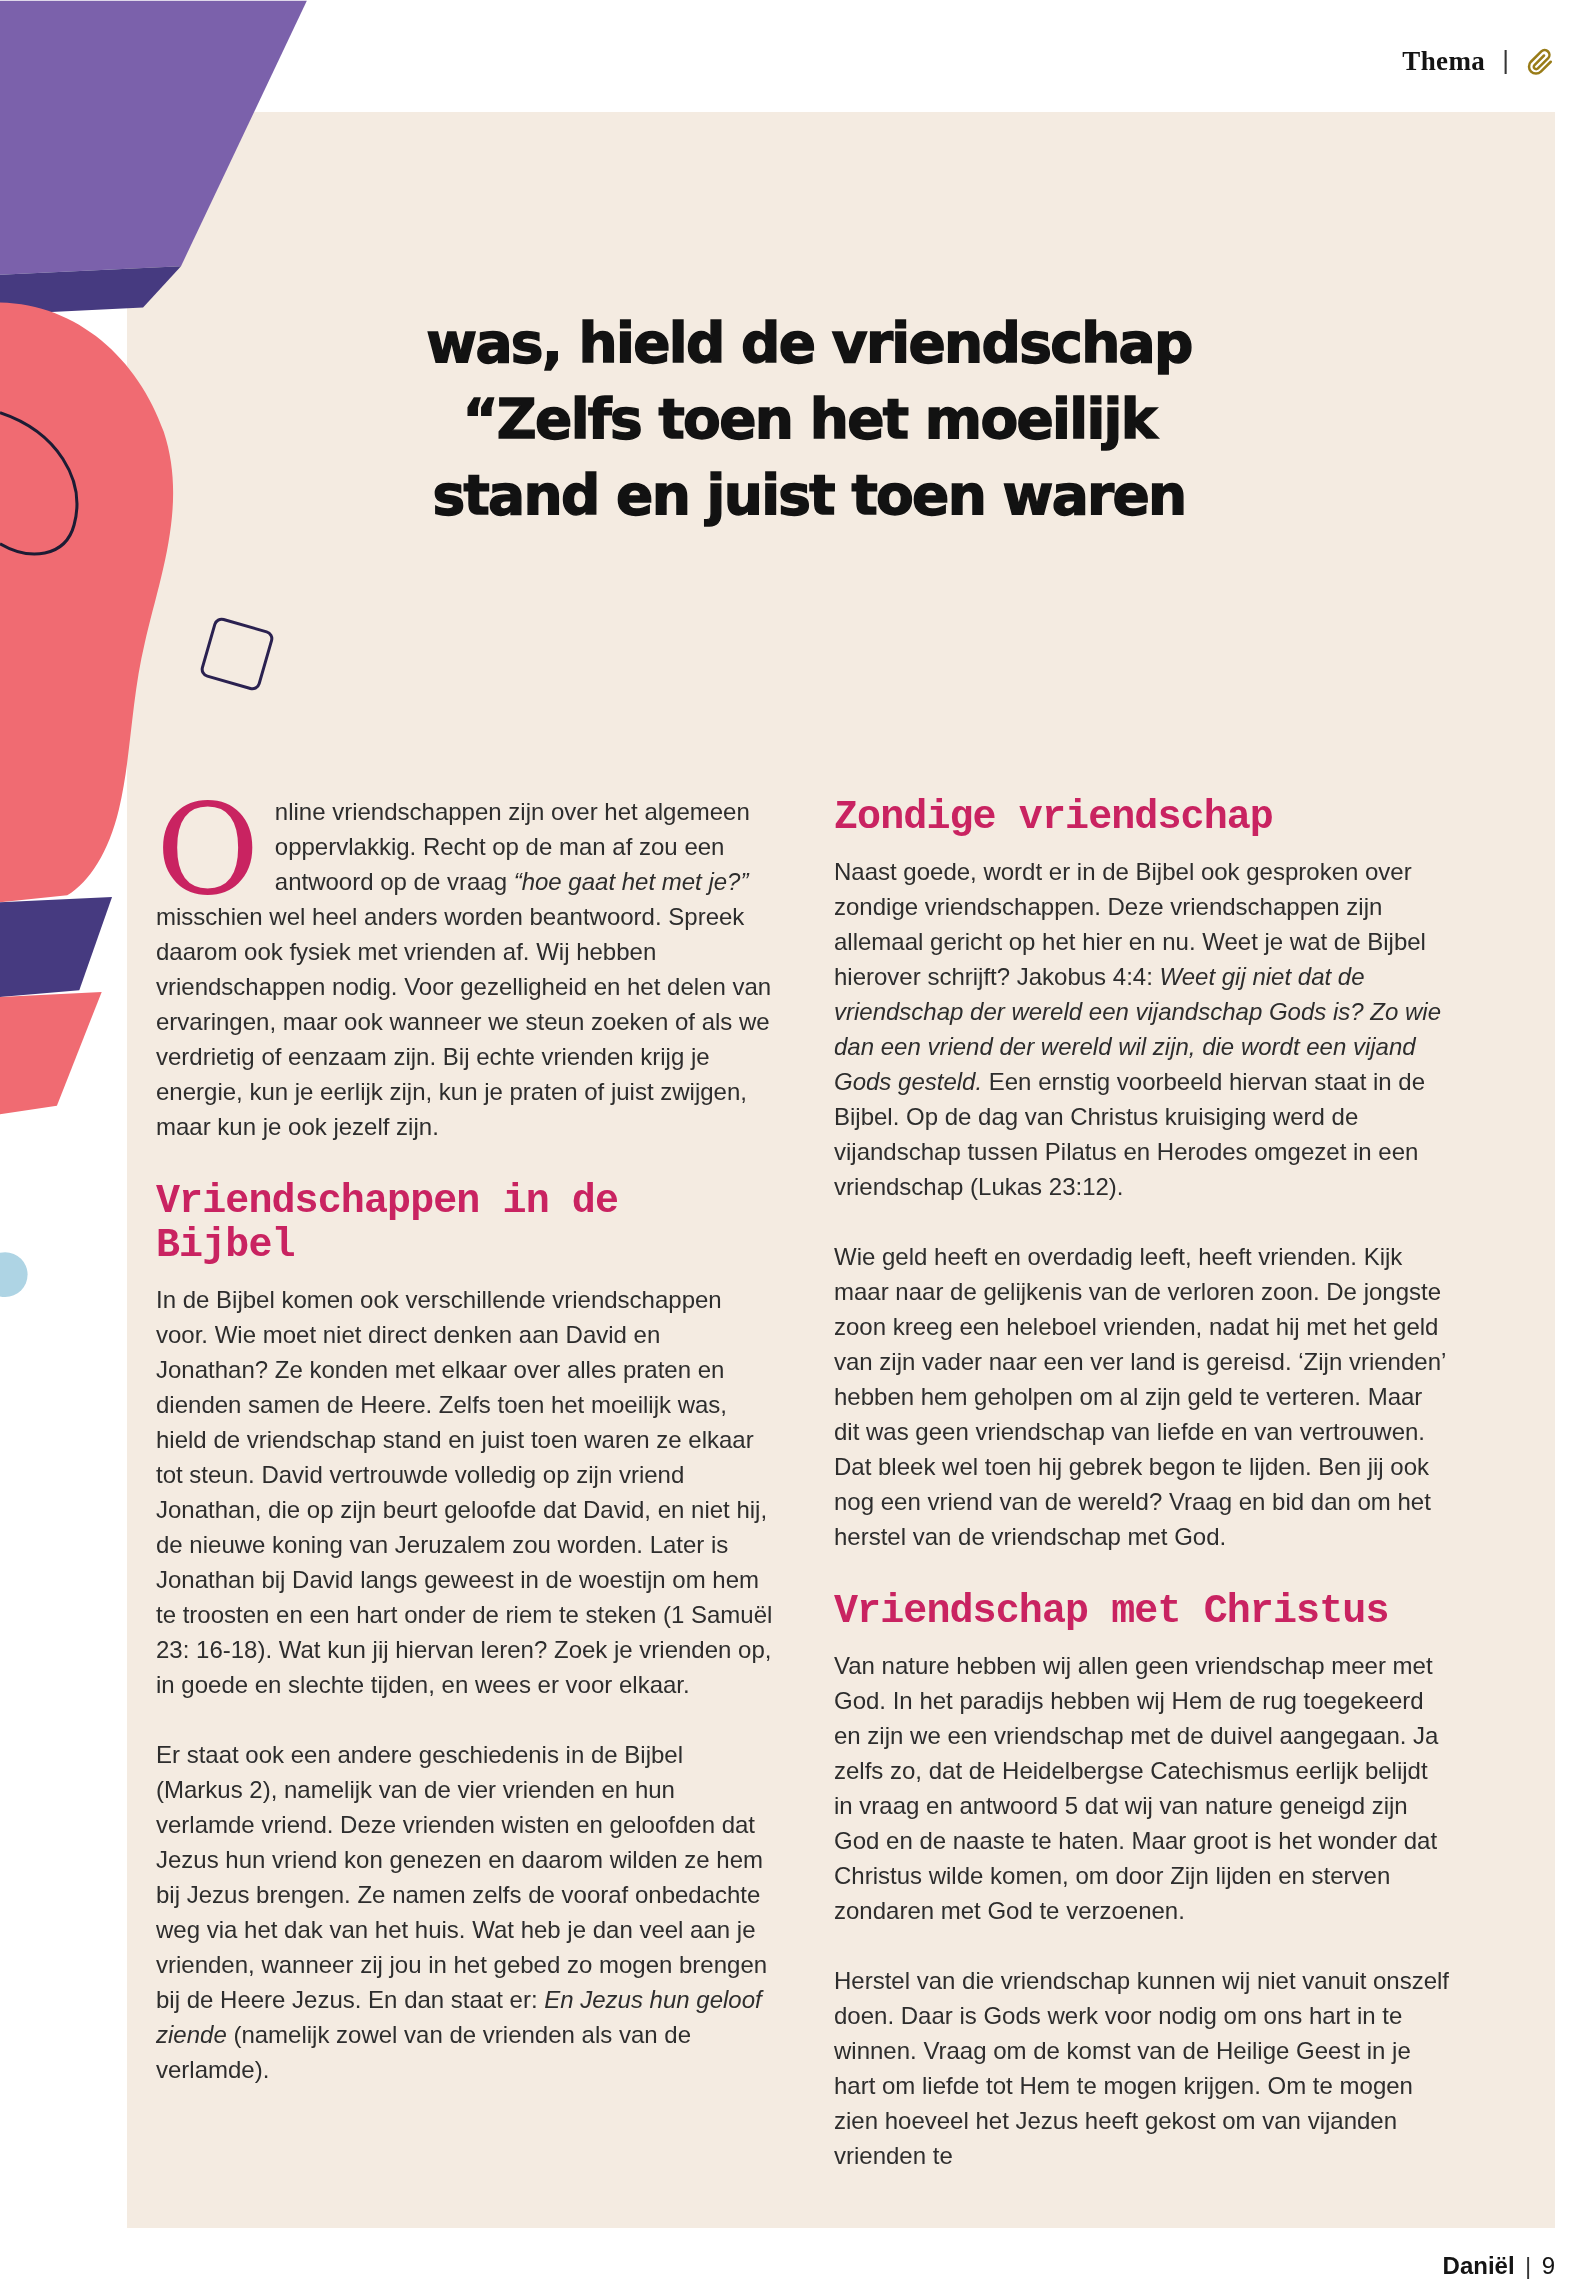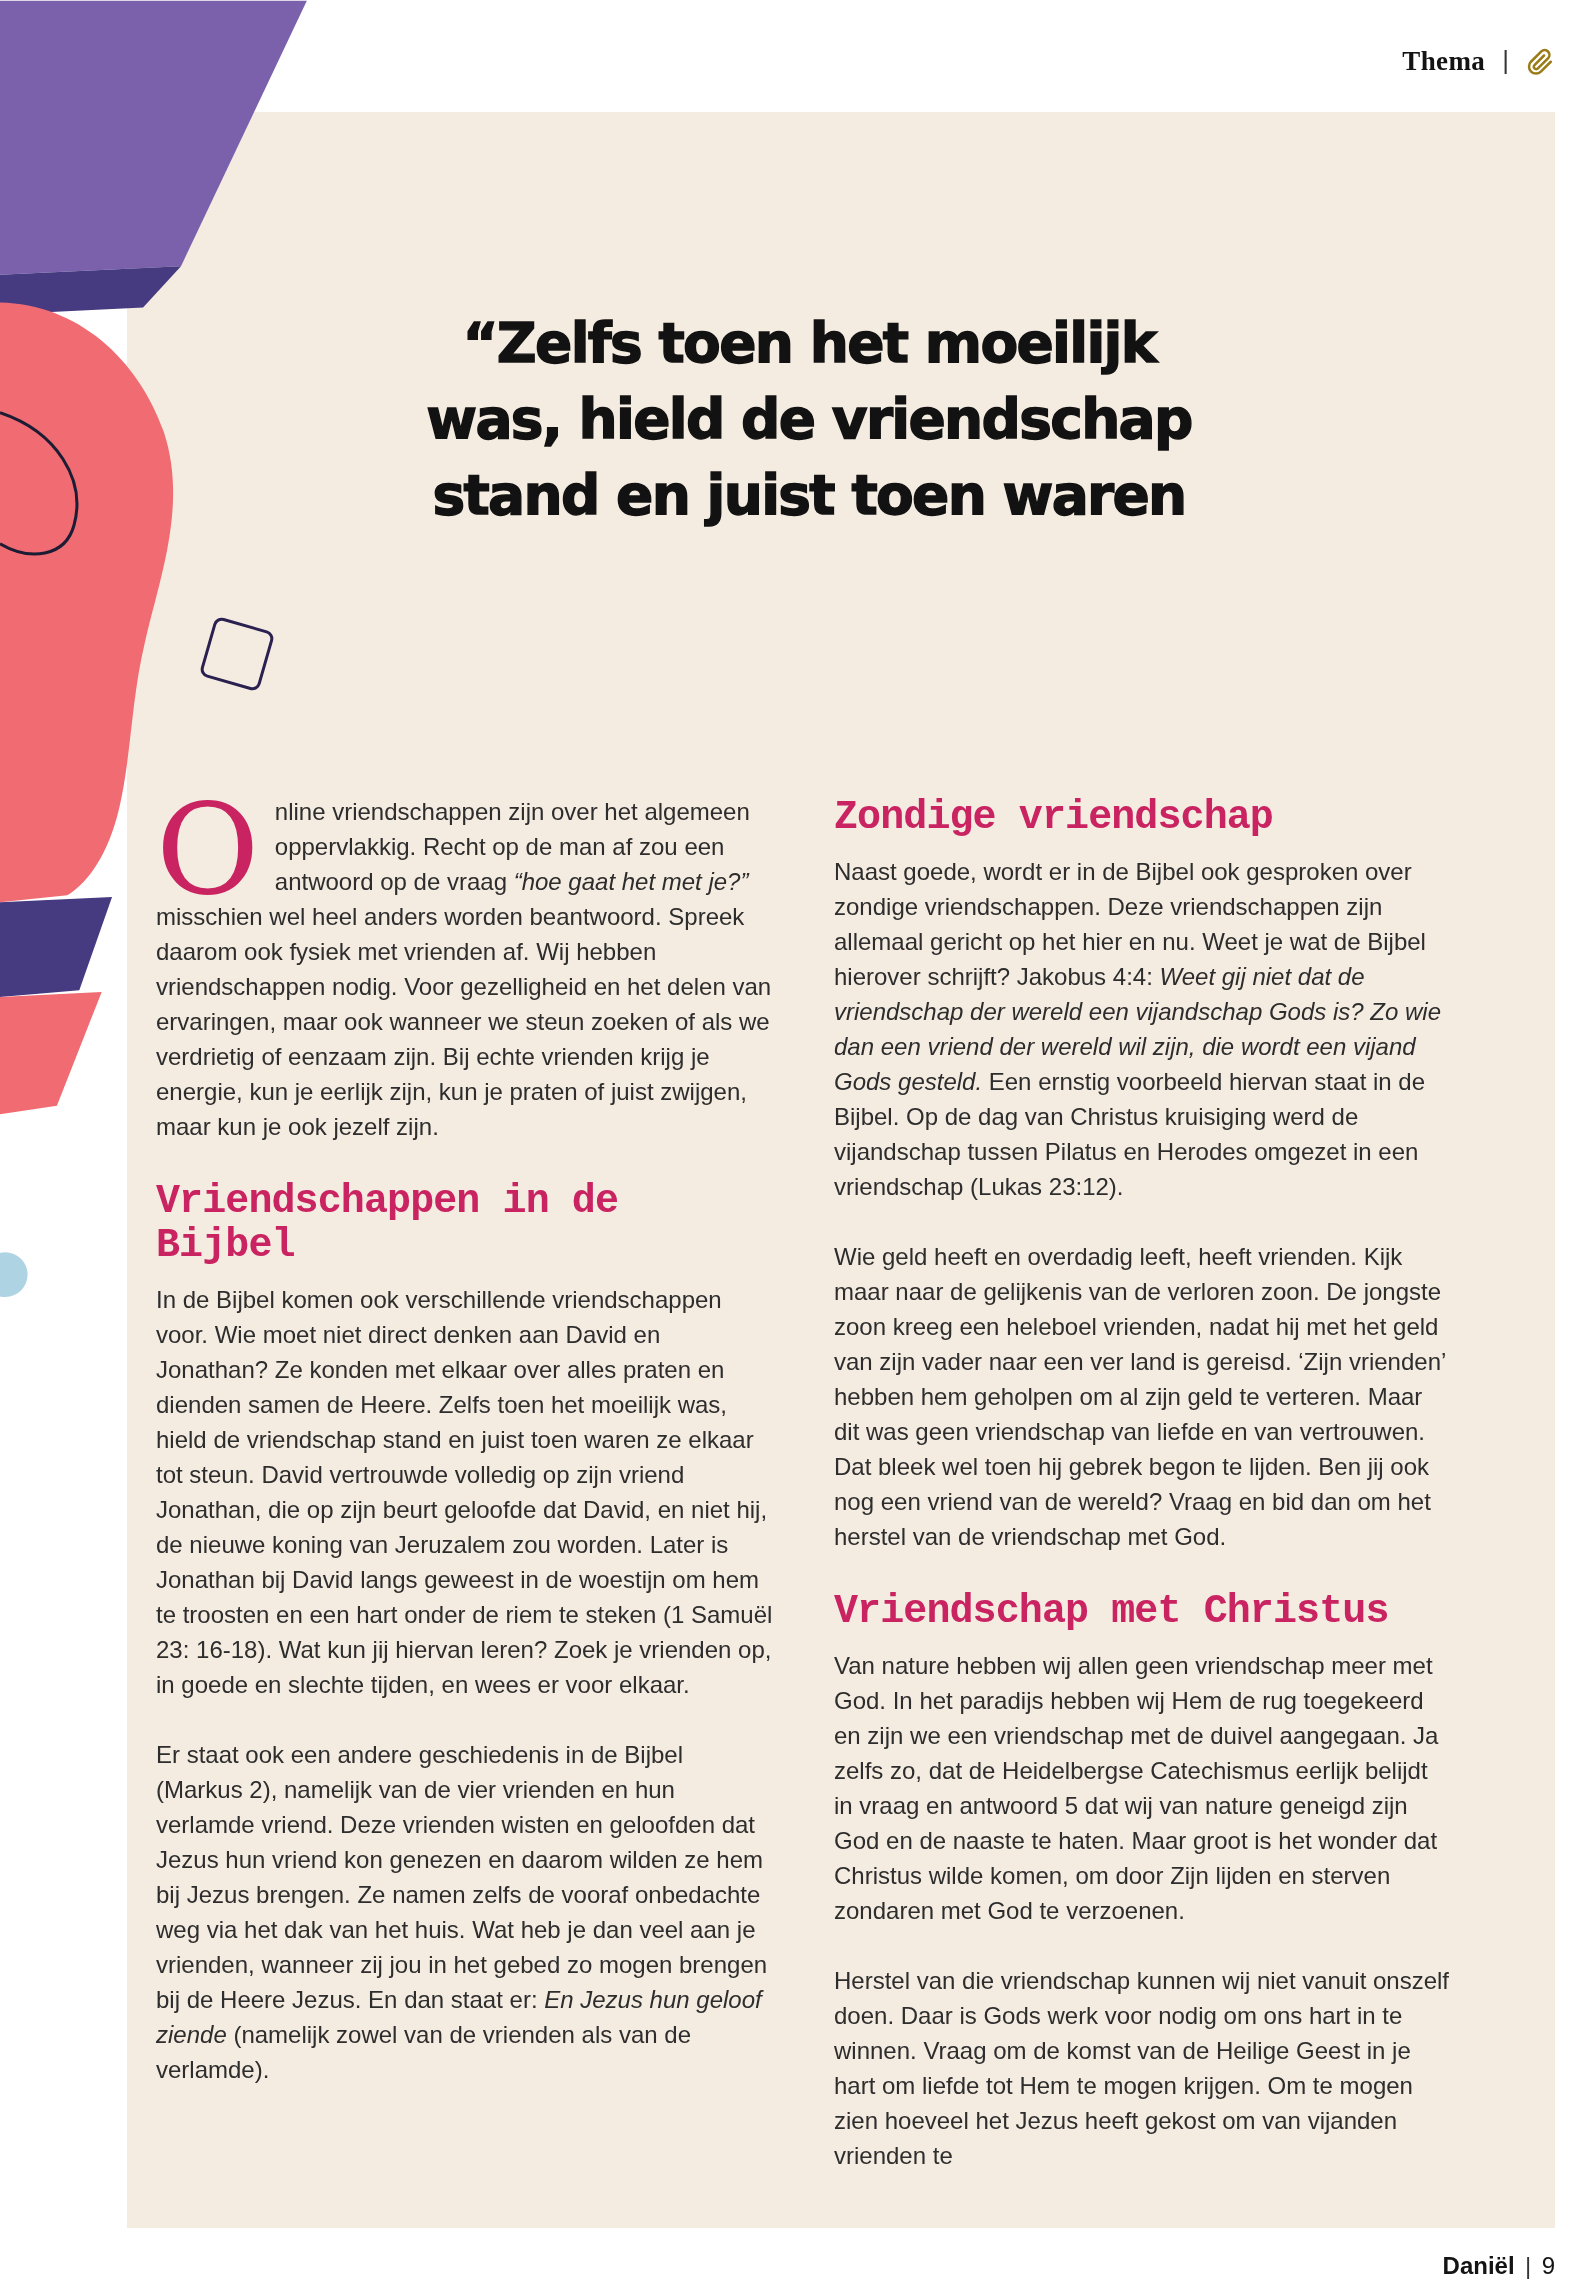--- a/index.html
+++ b/index.html
@@ -116,22 +116,22 @@
   <span class="header-icon">
     <svg viewBox="0 0 24 24" aria-hidden="true">
       <path d="M20.5 12.2l-8.2 8.2a5.8 5.8 0 0 1-8.2-8.2l8.6-8.6a4 4 0 0 1 5.65 5.65l-8.5 8.5a2 2 0 0 1-2.83-2.83l7.9-7.9" fill="none" stroke="var(--gold)" stroke-width="2.1" stroke-linecap="round"></path>
     </svg>
   </span>
 </div>
 
 <div class="content">
 
   <div class="quote">
+    <div>was, hield de vriendschap</div>
     <div>“Zelfs toen het moeilijk</div>
-    <div>was, hield de vriendschap</div>
     <div>stand en juist toen waren</div>
   </div>
 
   <div class="diamond"></div>
 
   <div class="columns">
 
     <div class="col">
       <p class="para">
         <span class="dropcap">O</span><span><span>nline vriendschappen zijn over het algemeen oppervlakkig. Recht op de man af zou een antwoord op de vraag </span><span class="seg-i">“hoe gaat het met je?”</span><span> misschien wel heel anders worden beantwoord. Spreek daarom ook fysiek met vrienden af. Wij hebben vriendschappen nodig. Voor gezelligheid en het delen van ervaringen, maar ook wanneer we steun zoeken of als we verdrietig of eenzaam zijn. Bij echte vrienden krijg je energie, kun je eerlijk zijn, kun je praten of juist zwijgen, maar kun je ook jezelf zijn.</span></span>

